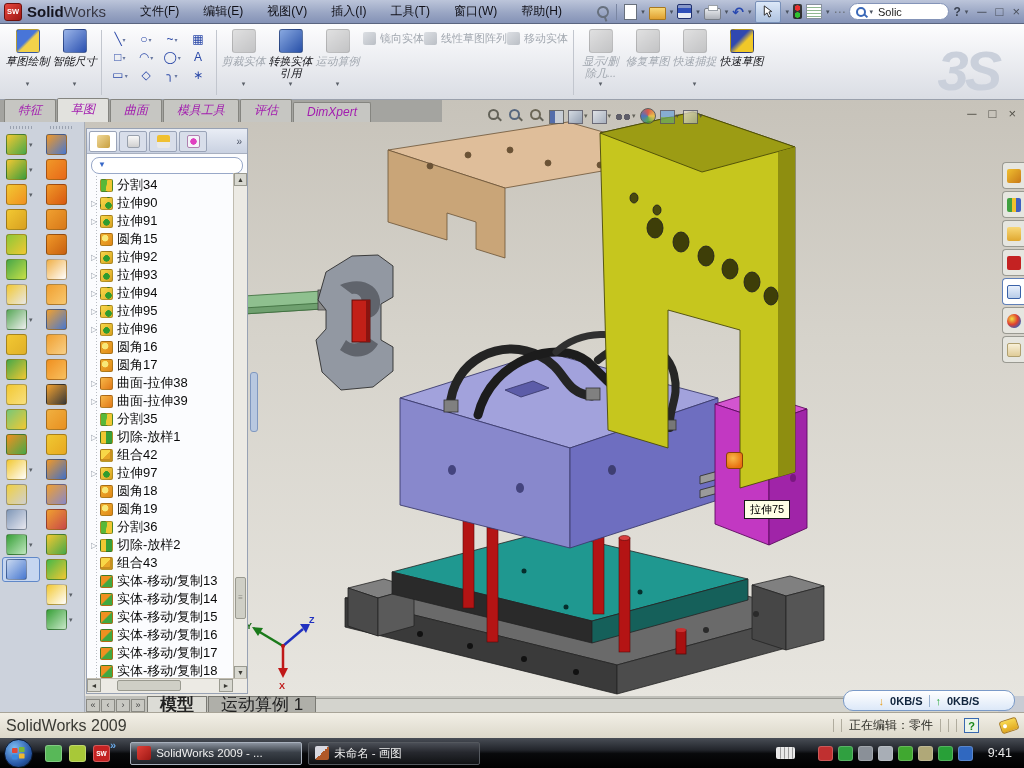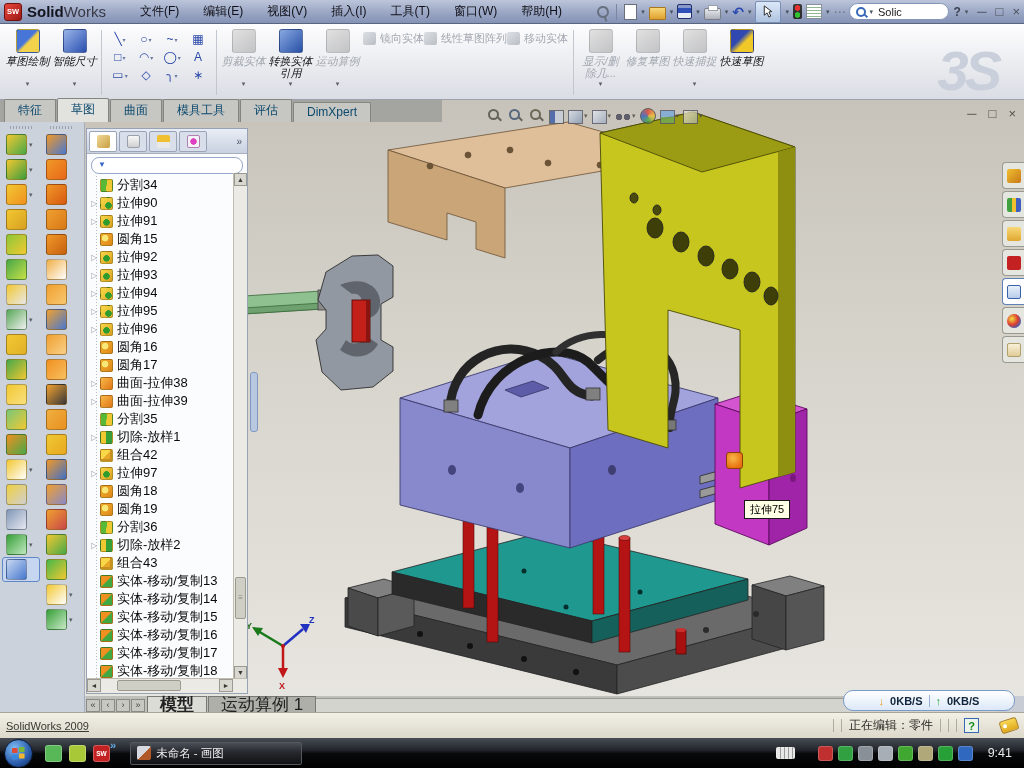--- a/index.html
+++ b/index.html
@@ -68,22 +68,22 @@
   .sgg{font-size:12px;color:#2A48A8;line-height:12px;}
   .sgd{font-size:6px;color:#6878A0;}
   .cmstack{display:flex;flex-direction:row;margin:2px 2px 0 2px;}
   .stkrow{display:flex;align-items:center;height:21px;gap:4px;}
   .stki{width:13px;height:13px;border-radius:2px;background:linear-gradient(135deg,#D0D4DA,#A2A8B0);opacity:.7;flex:none;}
   .stkl{font-size:11px;color:#A2A8B0;white-space:nowrap;}
 
   
   .workspace{position:absolute;left:0;top:100px;width:1024px;height:612px;background:#C8CCD4;}
   .ribbonstrip{position:absolute;left:0;top:0;width:442px;height:22px;background:#A4A4A0;display:flex;align-items:flex-end;padding-left:4px;box-sizing:border-box;}
-  .rtab{font-size:12px;color:#0c4a6e;background:#C6C6C2;border:1px solid #858580;border-bottom:none;
-    padding:2px 13px 3px 13px;margin-right:1px;border-radius:2px 2px 0 0;white-space:nowrap;}
+  .rtab{font-size:12px;color:#a21caf;background:#C6C6C2;border:1px solid #858580;border-bottom:none;
+    padding:2px 13px 3px 13px;margin-right:1px;border-radius:2px 2px 0 0;white-space:nowrap;font-style:italic;}
   .rtab.active{background:#E2E2DE;padding-bottom:4px;}
   .leftstrip{position:absolute;left:0;top:22px;bottom:0;width:84px;background:#CCD2DC;border-right:1px solid #A8AEB8;}
   .vtb{position:absolute;top:4px;width:38px;}
   .vtb::before{content:"";display:block;height:3px;margin:0 8px 3px 8px;
     background:repeating-linear-gradient(90deg,#9AA2B0 0 1px,rgba(0,0,0,0) 1px 3px);}
   .vtb-a{left:2px;} .vtb-b{left:42px;}
   .vrow{height:25px;display:flex;align-items:center;padding-left:4px;box-sizing:border-box;}
   .vrow.sel{background:#C6D6F0;border:1px solid #6088C8;border-radius:3px;padding-left:3px;}
   .vic{width:19px;height:19px;border-radius:3px;border:1px solid rgba(0,0,0,.28);flex:none;}
   .vdd{font-size:7px;color:#5A6068;margin-left:2px;}
@@ -185,21 +185,21 @@
     background:radial-gradient(circle at 40% 35%,#F8B848,#E87010 75%);z-index:29;}
   .netwidget{position:absolute;left:843px;top:590px;width:172px;height:21px;background:linear-gradient(#FFFFFF,#DCE8F8);
     border:1px solid #7A9AC8;border-radius:10px;display:flex;align-items:center;justify-content:center;gap:6px;
     font-size:11px;font-weight:bold;color:#10243C;z-index:40;box-sizing:border-box;}
   .nw-sep{width:1px;height:12px;background:#9AB2D0;}
   .nw-down{color:#E8A020;} .nw-up{color:#28A838;}
 
   
   .statusbar{position:absolute;left:0;top:712px;width:1024px;height:26px;background:linear-gradient(#F2EFE6,#DCD8CA);
     border-top:1px solid #A8A498;box-sizing:border-box;display:flex;align-items:center;padding:0 6px;}
-  .sb-left{font-size:11px;color:#3A3A34;text-decoration:underline;}
+  .sb-left{font-size:16px;color:#3A3A34;}
   .sb-right{margin-left:auto;display:flex;align-items:center;gap:7px;}
   .sb-sep{width:1px;height:13px;background:#B0AC9E;}
   .sb-edit{font-size:12px;color:#2A2A24;white-space:nowrap;}
   .sb-help{width:15px;height:15px;background:#EAF4EA;border:1px solid #3868B0;color:#188818;font-weight:bold;font-size:11px;
     text-align:center;line-height:14px;box-sizing:border-box;}
   .sb-tag{width:16px;height:11px;background:linear-gradient(#F8D850,#E0A820);border:1px solid #A87818;border-radius:3px;
     transform:rotate(-18deg);position:relative;margin-left:14px;}
   .sb-tag::after{content:"";position:absolute;left:2px;top:3px;width:4px;height:4px;border-radius:50%;background:#FFF;}
 
   
@@ -958,20 +958,24 @@
         <rect x="7.5" y="7" width="6" height="5.5" rx="1" fill="#F0B830"></rect>
       </svg>
     </div>
     <div class="qlgroup">
         <div class="ql" style="background: rgb(88, 184, 88);"></div>
         <div class="ql" style="background: rgb(168, 200, 56);"></div>
         <div class="ql" style="background: rgb(196, 34, 34);">SW</div>
       </div>
     <span class="ql-ovf">»</span>
     <div class="taskbtns">
+        <div class="tbtn active">
+          <div class="tbi tbi-solidworks"></div>
+          <span class="tbt">SolidWorks 2009 - ...</span>
+        </div>
         <div class="tbtn">
           <div class="tbi tbi-paint"></div>
           <span class="tbt">未命名 - 画图</span>
         </div>
       </div>
     <div class="traygroup">
       <div style="display:flex;align-items:center;gap:5px;">
           <div class="tray tray-kb" style="background: rgb(224, 224, 224);"></div>
           <div class="tray" style="background: rgb(192, 48, 48);"></div>
           <div class="tray" style="background: rgb(48, 160, 64);"></div>

